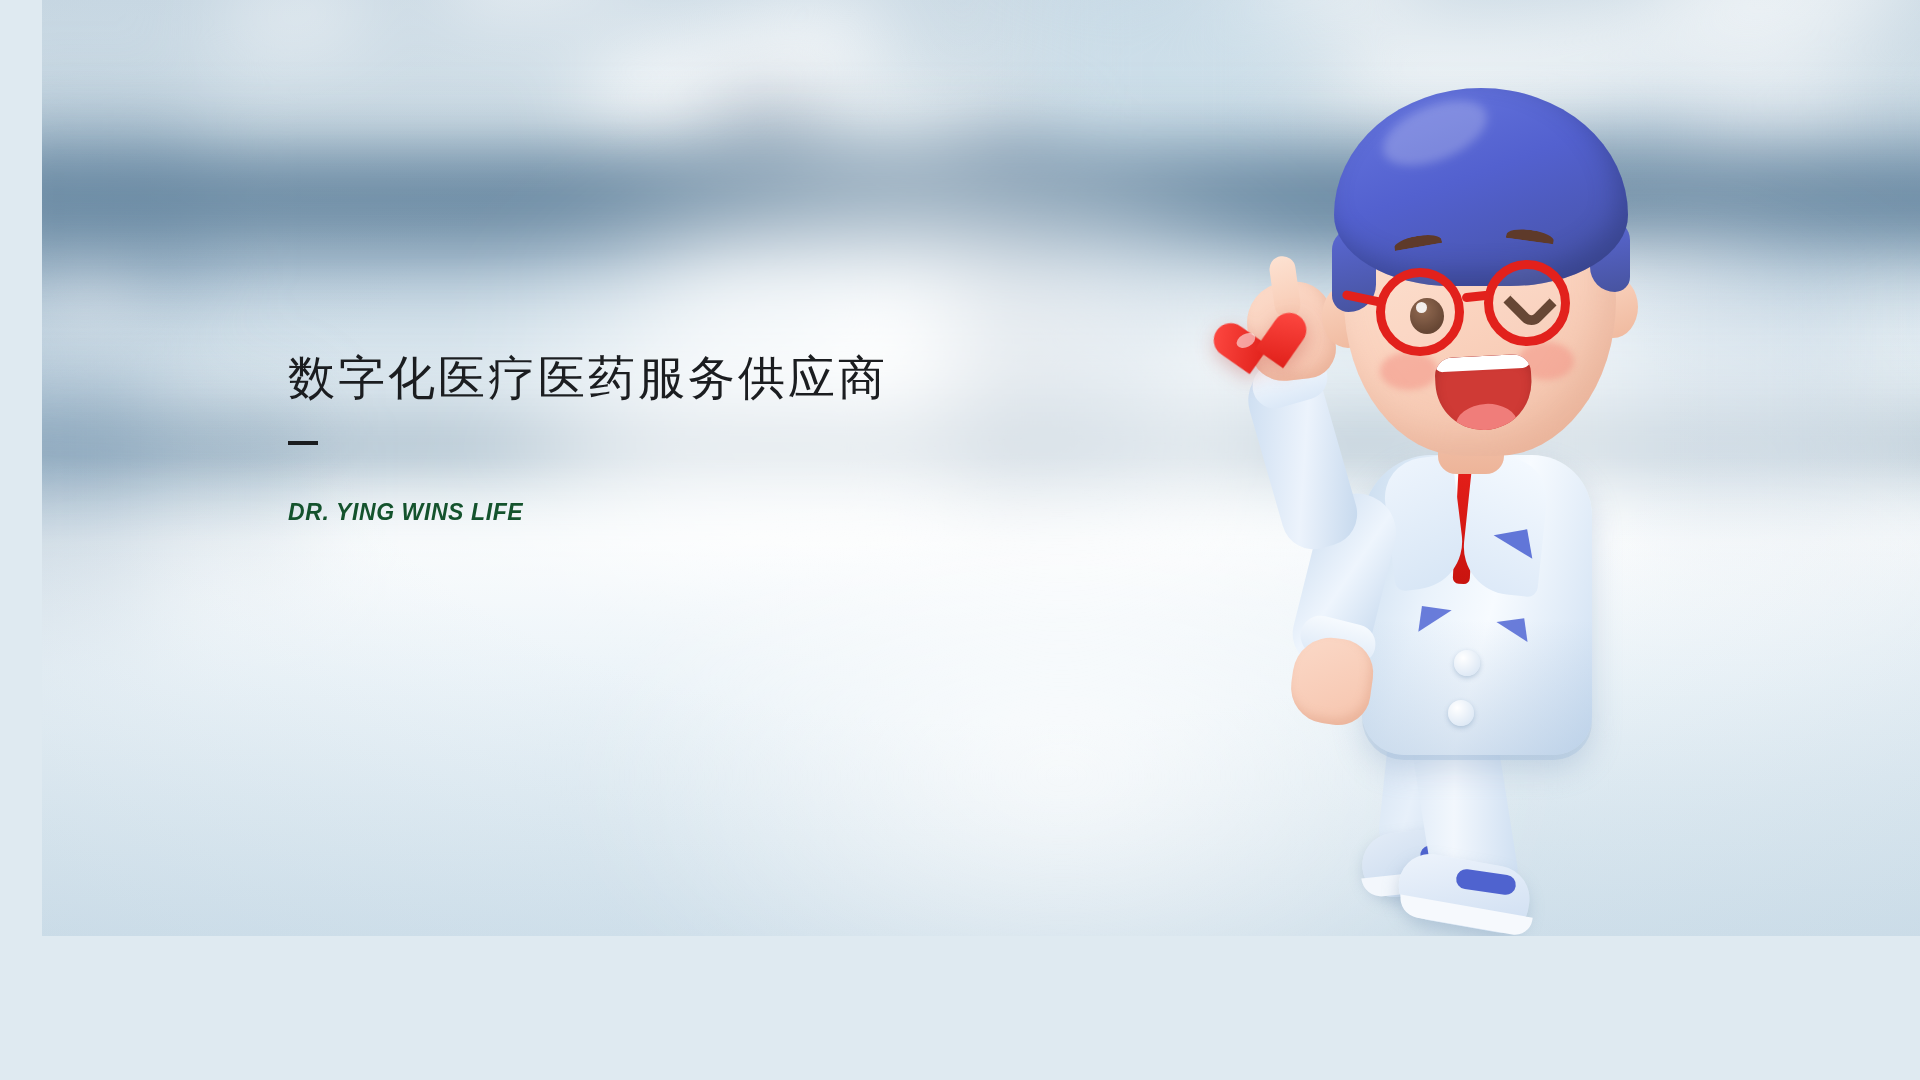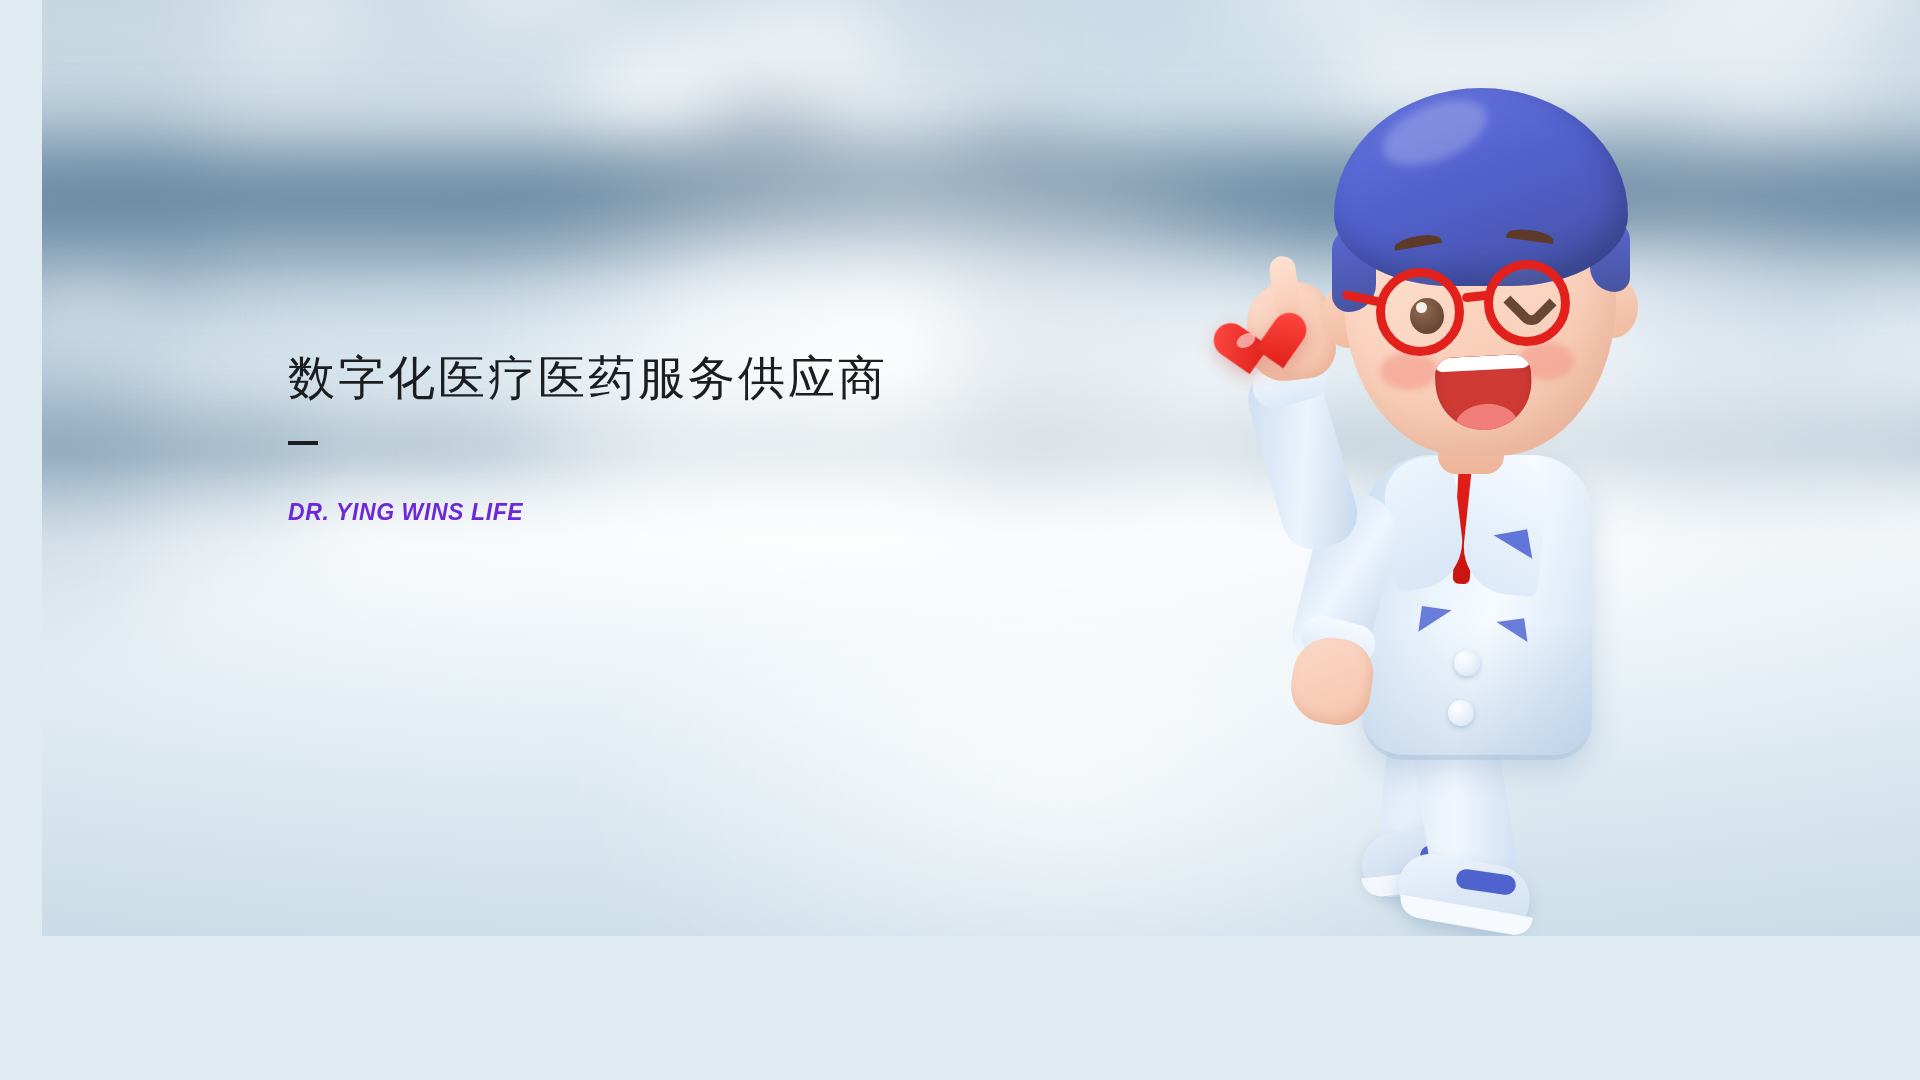--- a/index.html
+++ b/index.html
@@ -74,21 +74,21 @@
     font-size:72px; line-height:1.12; color:#ec1c17;
     letter-spacing:10px; font-weight:700; white-space:nowrap;
     font-family:"Liberation Sans","DejaVu Sans", sans-serif;
   }
   .divider {
     margin-top:36px;
     width:30px; height:4px; background:#1b1d20;
   }
   .sub-en {
     margin-top:48px;
-    font-size:23px; line-height:1.72; color:#6d28d9;
+    font-size:23px; line-height:1.72; color:#14532d;
     font-style:italic; font-weight:700; letter-spacing:.6px;
   }
   .sub-en div { white-space:nowrap; }
 
   
   #character {
     position:absolute; left:1228px; top:60px;
     width:420px; height:980px;
   }
   #character > * { position:absolute; }

